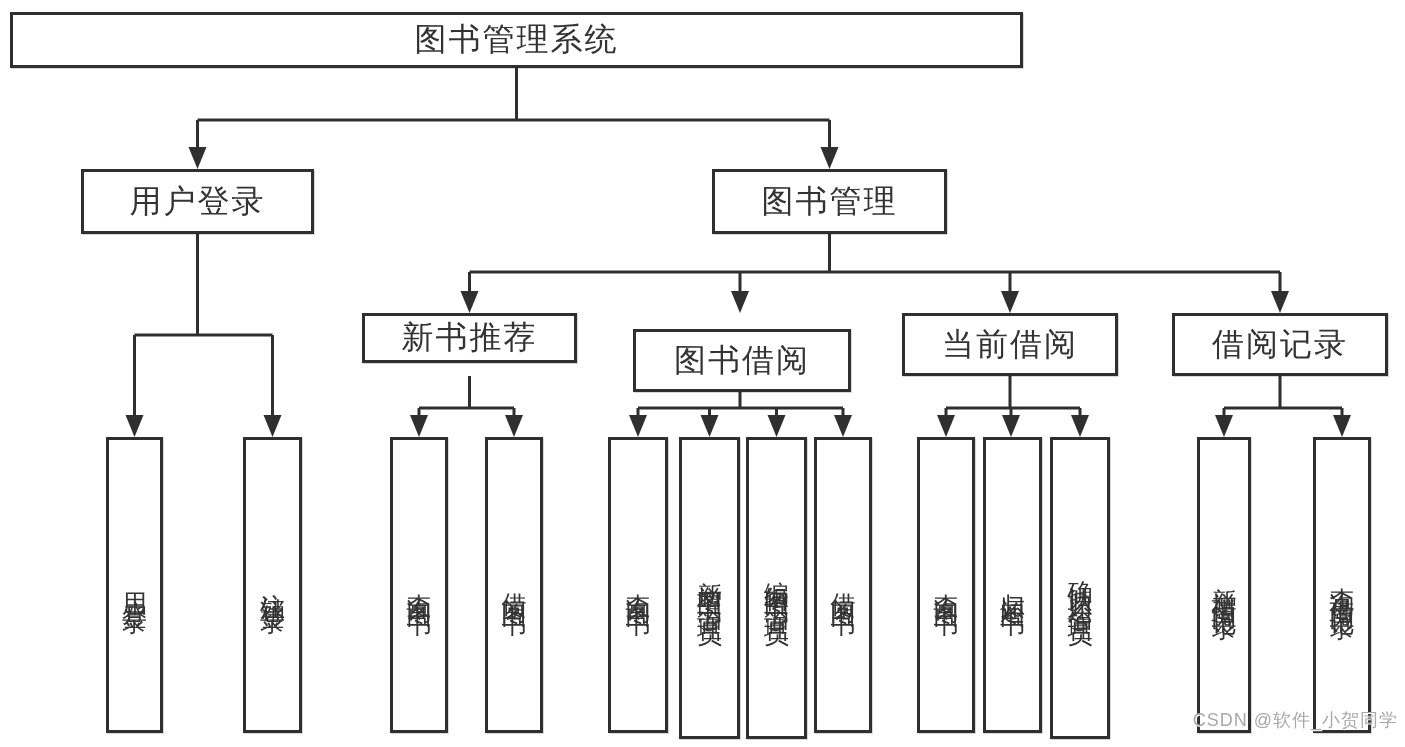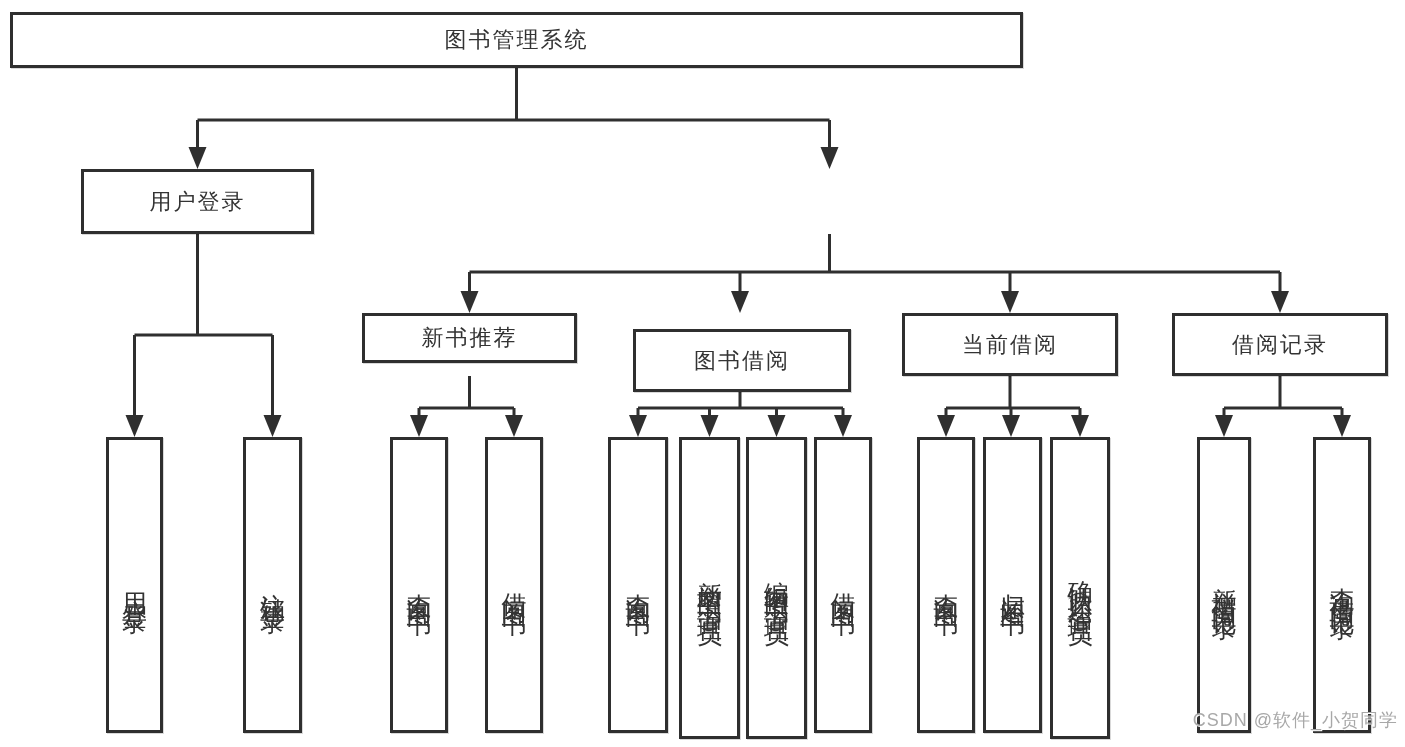--- a/index.html
+++ b/index.html
@@ -23,21 +23,21 @@
   }
   .box {
     position: absolute;
     box-sizing: border-box;
     border: 3px solid #2f2f2f;
     background: #ffffff;
     color: #333333;
     display: flex;
     align-items: center;
     justify-content: center;
-    font-size: 22px;
+    font-size: 32px;
     box-shadow: 1px 1px 0 rgba(0,0,0,0.15);
   }
   .box.h {
     letter-spacing: 2px;
     white-space: nowrap;
   }
   .box.v {
     writing-mode: vertical-rl;
     text-orientation: mixed;
     font-size: 25px;
@@ -103,20 +103,21 @@
       <polygon points="1071,415 1089,415 1080,437"></polygon>
 
       <polygon points="1215,415 1233,415 1224,437"></polygon>
       <polygon points="1333,415 1351,415 1342,437"></polygon>
     </g>
   </svg>
 
   <div class="box h" style="left:10px; top:12px; width:1013px; height:56px;">图书管理系统</div>
 
   <div class="box h" style="left:81px; top:169px; width:233px; height:65px;">用户登录</div>
+  <div class="box h" style="left:712px; top:169px; width:235px; height:65px;">图书管理</div>
 
   <div class="box h" style="left:362px; top:313px; width:215px; height:50px;">新书推荐</div>
   <div class="box h" style="left:633px; top:329px; width:218px; height:63px;">图书借阅</div>
   <div class="box h" style="left:902px; top:313px; width:216px; height:63px;">当前借阅</div>
   <div class="box h" style="left:1172px; top:313px; width:216px; height:63px;">借阅记录</div>
 
   <div class="box v" style="left:106px; top:437px; width:57px; height:296px;">用户登录</div>
   <div class="box v" style="left:243px; top:437px; width:59px; height:296px;">注销登录</div>
 
   <div class="box v" style="left:390px; top:437px; width:58px; height:296px;">查询图书</div>

